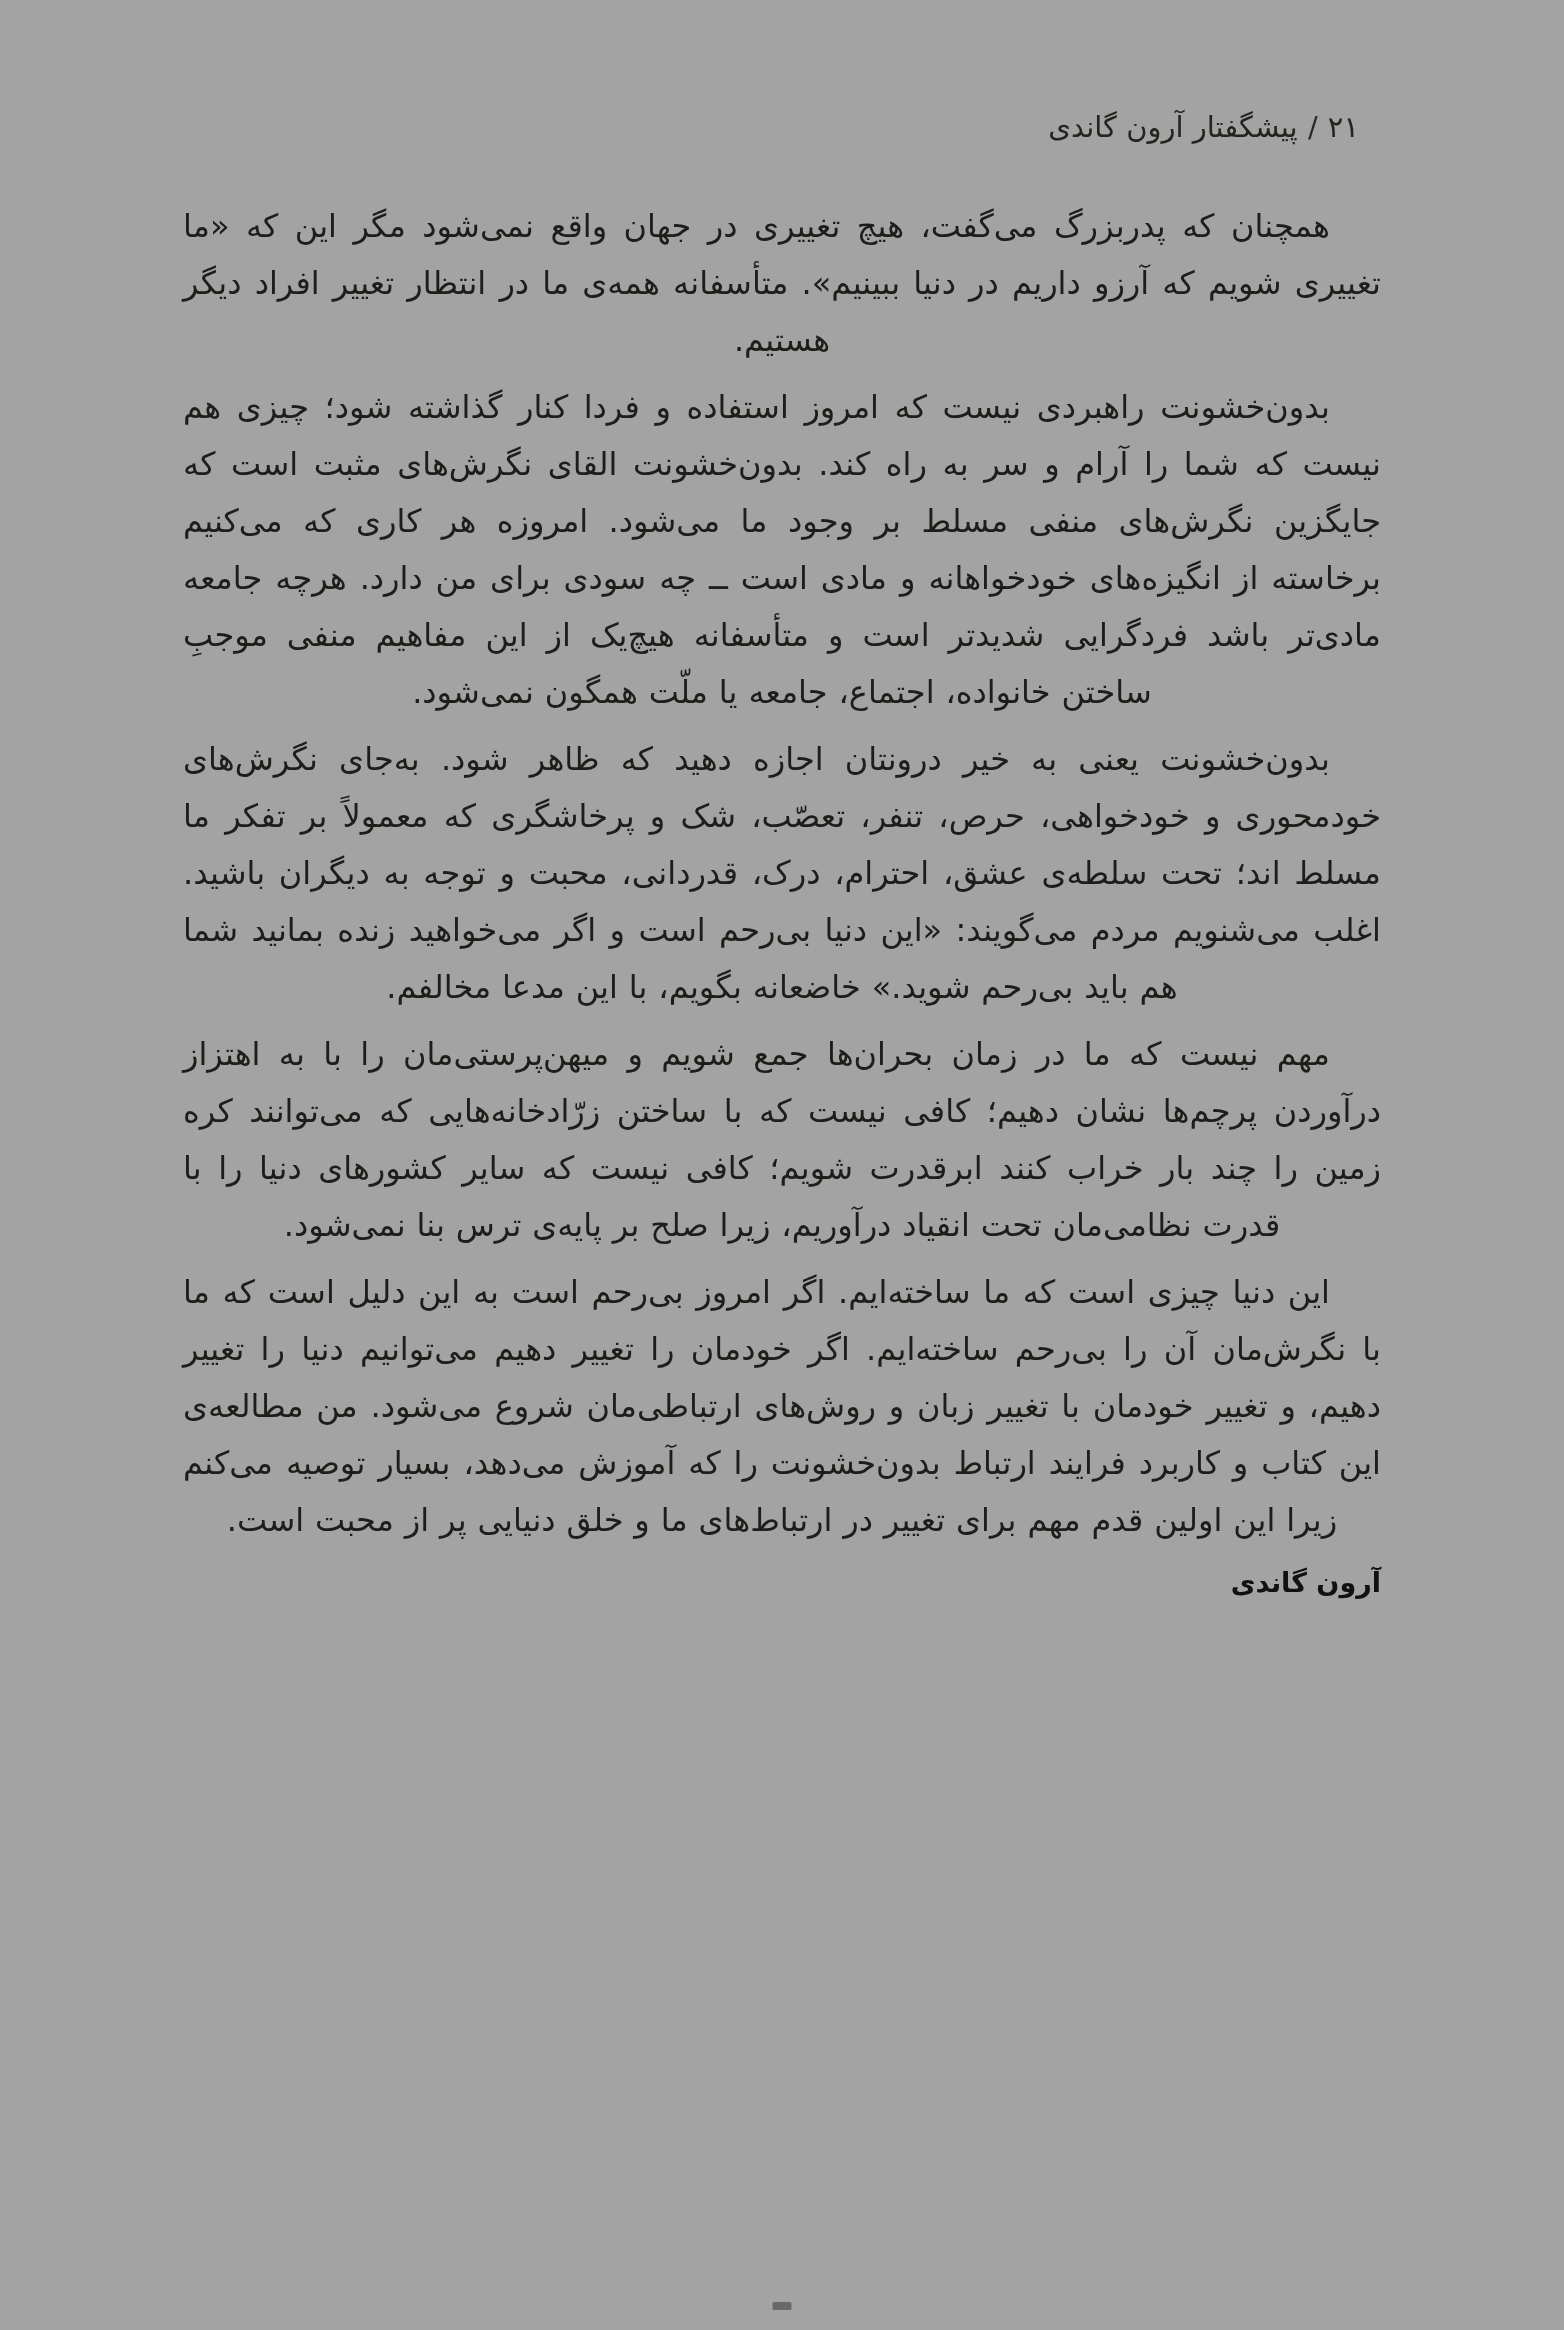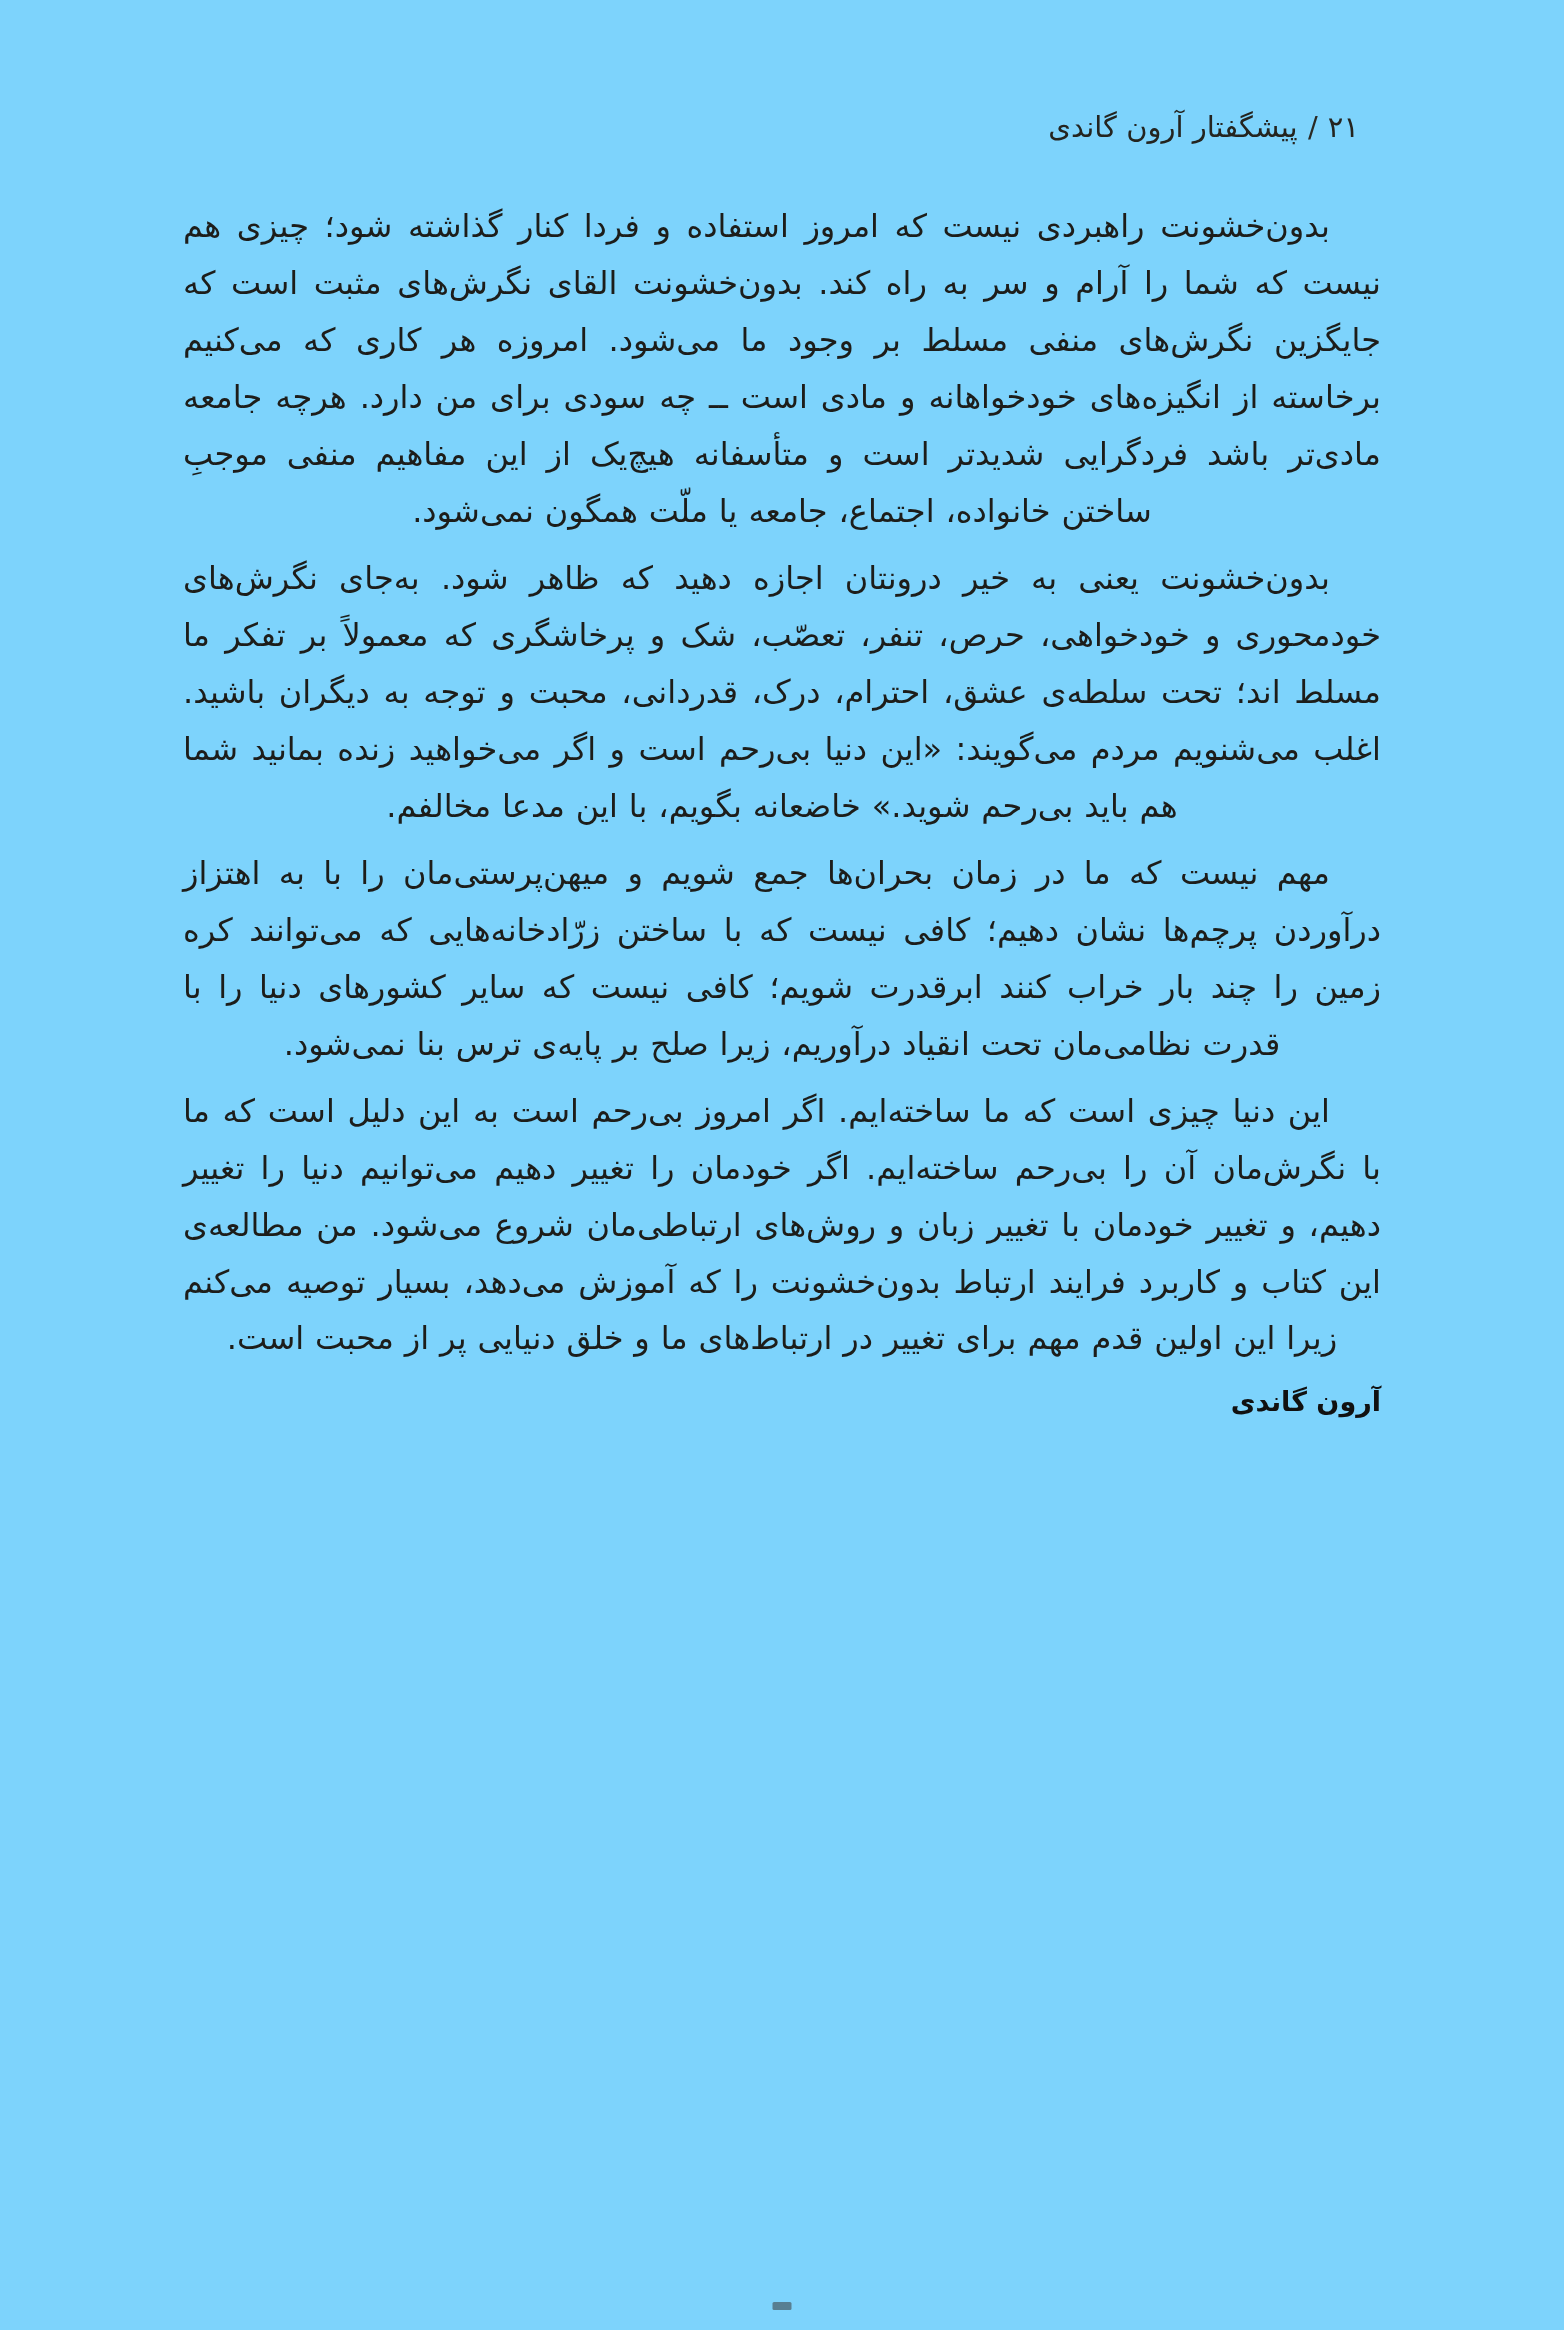--- a/index.html
+++ b/index.html
@@ -12,21 +12,21 @@
     width: 1564px;
     height: 2330px;
     font-family: "DejaVu Sans", "Liberation Sans", sans-serif;
     color: #1b1b1b;
     position: relative;
     overflow: hidden;
   }
   .page {
     position: absolute;
     inset: 0;
-    background: #7dd3fc;
+    background: #a3a3a3;
     padding: 0;
   }
   .page-inner {
     position: absolute;
     top: 110px;
     right: 183px;
     left: 183px;
   }
   .running-head {
     direction: rtl;
@@ -88,20 +88,21 @@
 <body>
 
 <div class="page">
   <div class="page-inner">
 
     <div class="running-head">
       <span class="folio">۲۱</span><span class="sep">/</span><span>پیشگفتار آرون گاندی</span>
     </div>
 
     <div class="body-block">
+      <p class="para">همچنان که پدربزرگ می‌گفت، هیچ تغییری در جهان واقع نمی‌شود مگر این که «ما تغییری شویم که آرزو داریم در دنیا ببینیم». متأسفانه همه‌ی ما در انتظار تغییر افراد دیگر هستیم.</p>
       <p class="para">بدون‌خشونت راهبردی نیست که امروز استفاده و فردا کنار گذاشته شود؛ چیزی هم نیست که شما را آرام و سر به راه کند. بدون‌خشونت القای نگرش‌های مثبت است که جایگزین نگرش‌های منفی مسلط بر وجود ما می‌شود. امروزه هر کاری که می‌کنیم برخاسته از انگیزه‌های خودخواهانه و مادی است ــ چه سودی برای من دارد. هرچه جامعه مادی‌تر باشد فردگرایی شدیدتر است و متأسفانه هیچ‌یک از این مفاهیم منفی موجبِ ساختن خانواده، اجتماع، جامعه یا ملّت همگون نمی‌شود.</p>
       <p class="para">بدون‌خشونت یعنی به خیر درونتان اجازه دهید که ظاهر شود. به‌جای نگرش‌های خودمحوری و خودخواهی، حرص، تنفر، تعصّب، شک و پرخاشگری که معمولاً بر تفکر ما مسلط اند؛ تحت سلطه‌ی عشق، احترام، درک، قدردانی، محبت و توجه به دیگران باشید. اغلب می‌شنویم مردم می‌گویند: «این دنیا بی‌رحم است و اگر می‌خواهید زنده بمانید شما هم باید بی‌رحم شوید.» خاضعانه بگویم، با این مدعا مخالفم.</p>
       <p class="para">مهم نیست که ما در زمان بحران‌ها جمع شویم و میهن‌پرستی‌مان را با به اهتزاز درآوردن پرچم‌ها نشان دهیم؛ کافی نیست که با ساختن زرّادخانه‌هایی که می‌توانند کره زمین را چند بار خراب کنند ابرقدرت شویم؛ کافی نیست که سایر کشورهای دنیا را با قدرت نظامی‌مان تحت انقیاد درآوریم، زیرا صلح بر پایه‌ی ترس بنا نمی‌شود.</p>
       <p class="para">این دنیا چیزی است که ما ساخته‌ایم. اگر امروز بی‌رحم است به این دلیل است که ما با نگرش‌مان آن را بی‌رحم ساخته‌ایم. اگر خودمان را تغییر دهیم می‌توانیم دنیا را تغییر دهیم، و تغییر خودمان با تغییر زبان و روش‌های ارتباطی‌مان شروع می‌شود. من مطالعه‌ی این کتاب و کاربرد فرایند ارتباط بدون‌خشونت را که آموزش می‌دهد، بسیار توصیه می‌کنم زیرا این اولین قدم مهم برای تغییر در ارتباط‌های ما و خلق دنیایی پر از محبت است.</p>
       <p class="signature">آرون گاندی</p>
     </div>
 
   </div>
   <div class="spine-mark"></div>
 </div>

